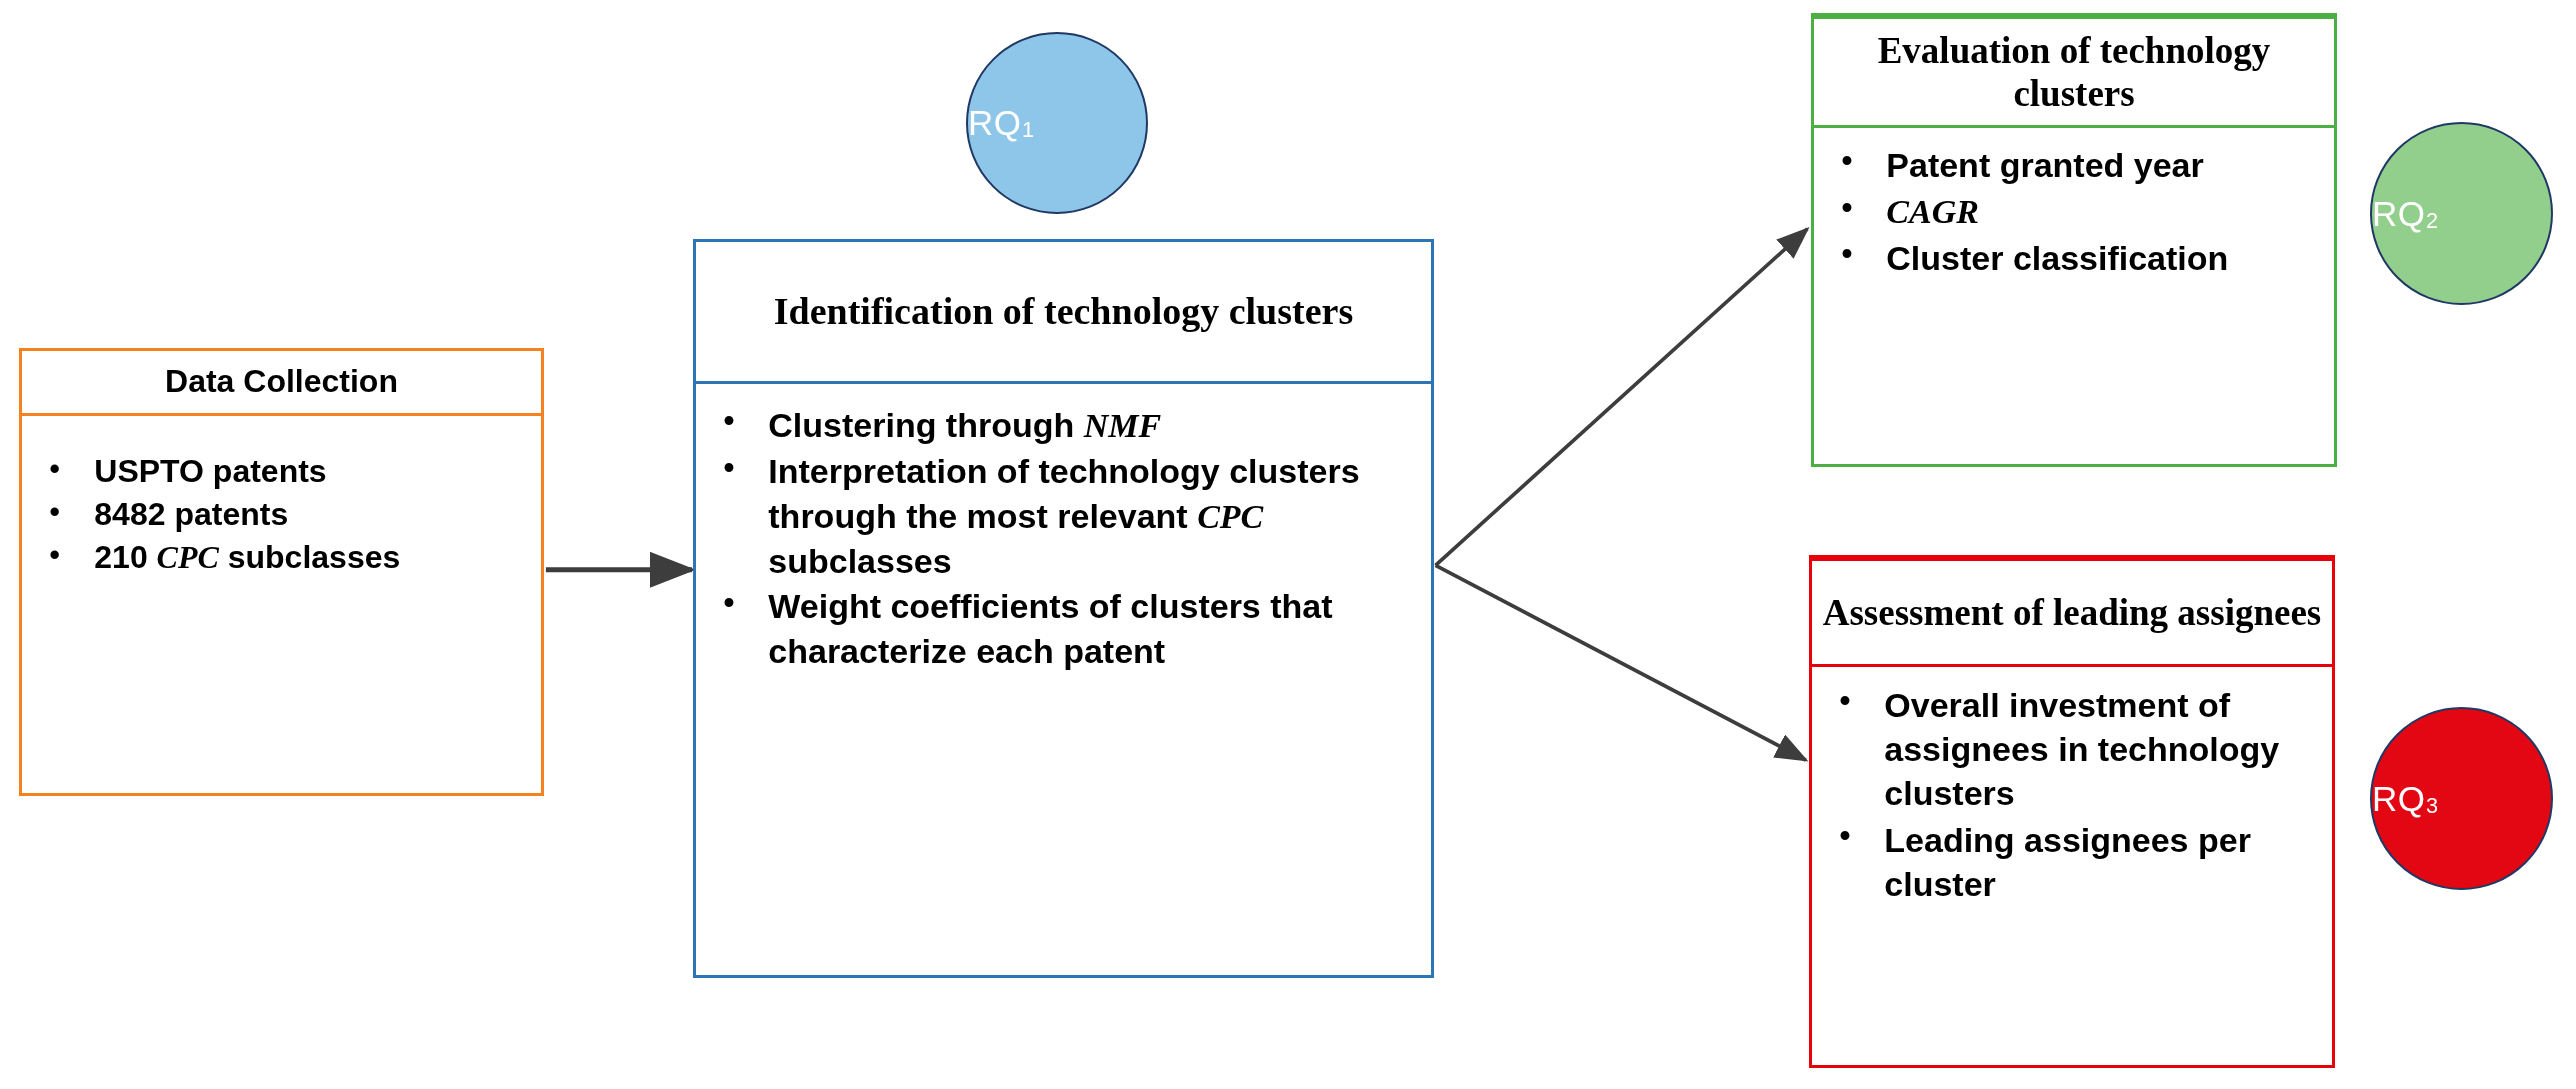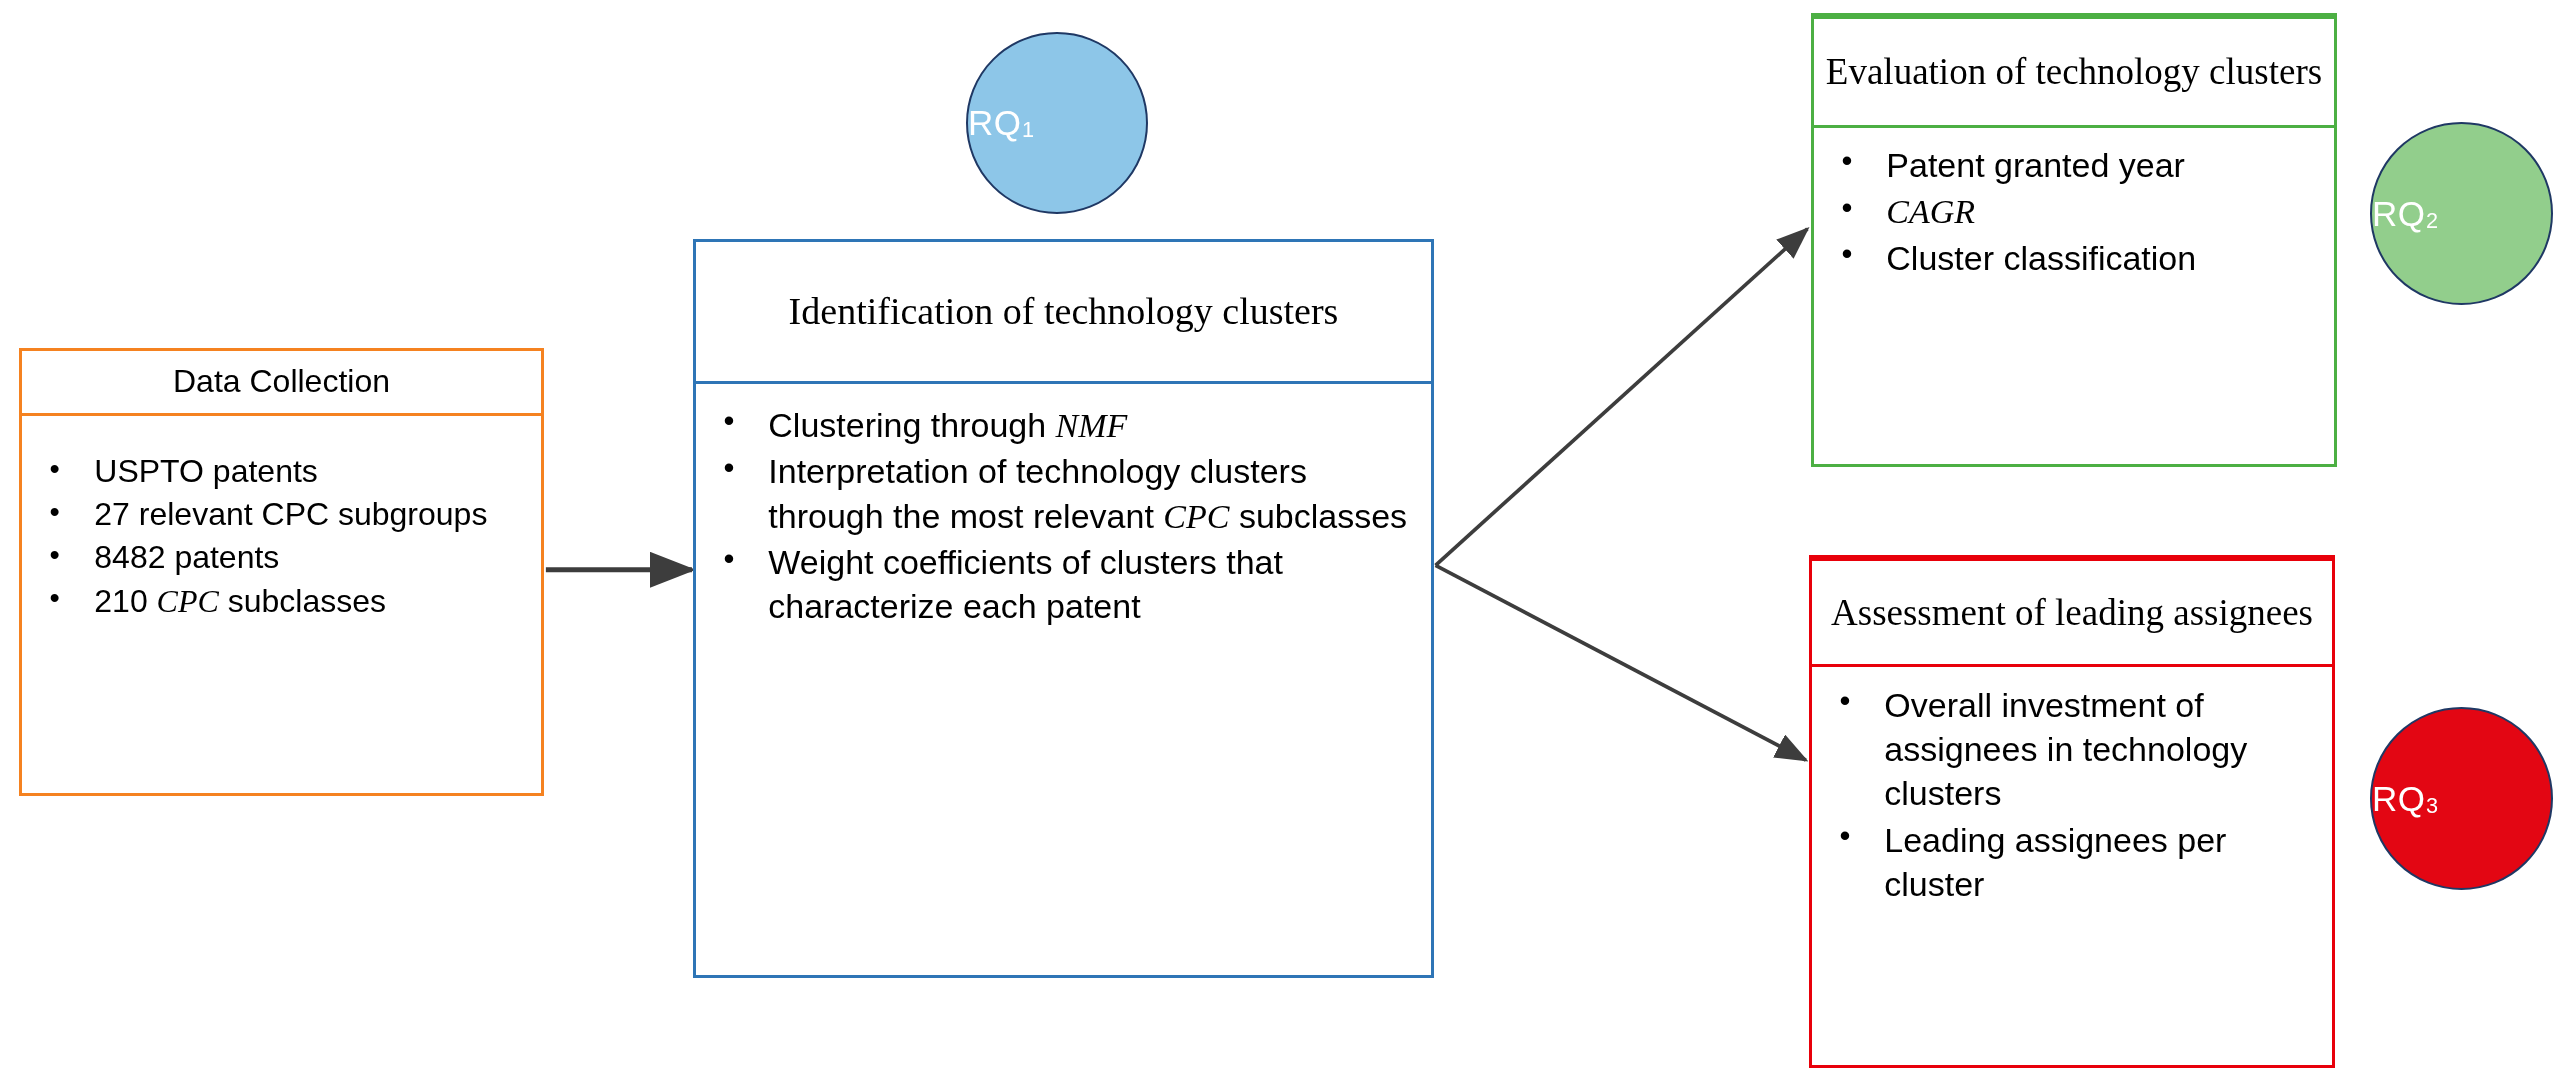--- a/index.html
+++ b/index.html
@@ -23,20 +23,21 @@
     height: 1090px;
   }
 
   
   .box {
     position: absolute;
     background: #ffffff;
     box-sizing: border-box;
     display: flex;
     flex-direction: column;
+    font-weight: bold;
   }
   .box-header {
     box-sizing: border-box;
     display: flex;
     align-items: center;
     justify-content: center;
     text-align: center;
     padding: 4.4px 10.3px;
     line-height: 1.18;
   }
@@ -188,23 +189,20 @@
   </svg>
 
   <div class="box" id="box-data-collection">
     <div class="box-header">Data Collection</div>
     <div class="box-body">
       <ul class="bullets">
         <li>
           <span>USPTO patents</span><span class="ital"></span><span></span>
         </li>
         <li>
-          <span>27 relevant CPC subgroups</span><span class="ital"></span><span></span>
-        </li>
-        <li>
           <span>8482 patents</span><span class="ital"></span><span></span>
         </li>
         <li>
           <span>210 </span><span class="ital">CPC</span><span> subclasses</span>
         </li>
       </ul>
     </div>
   </div>
 
   <div class="box" id="box-identification">

